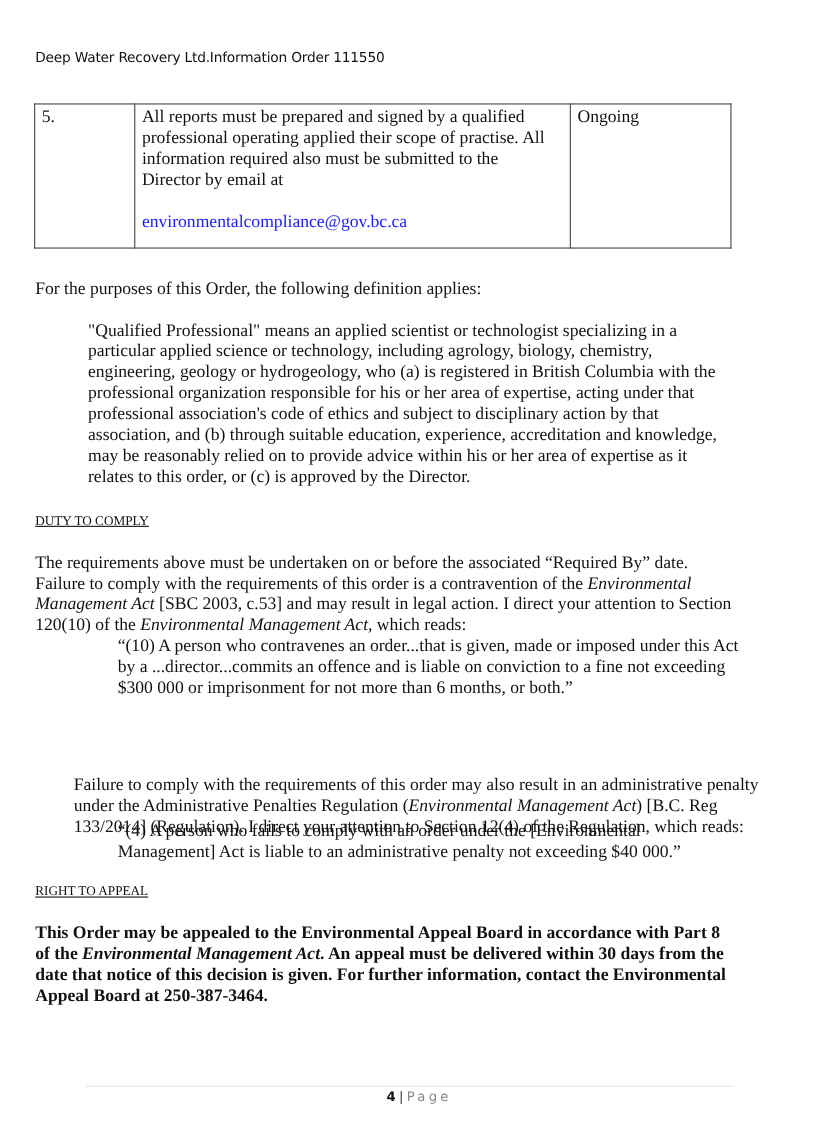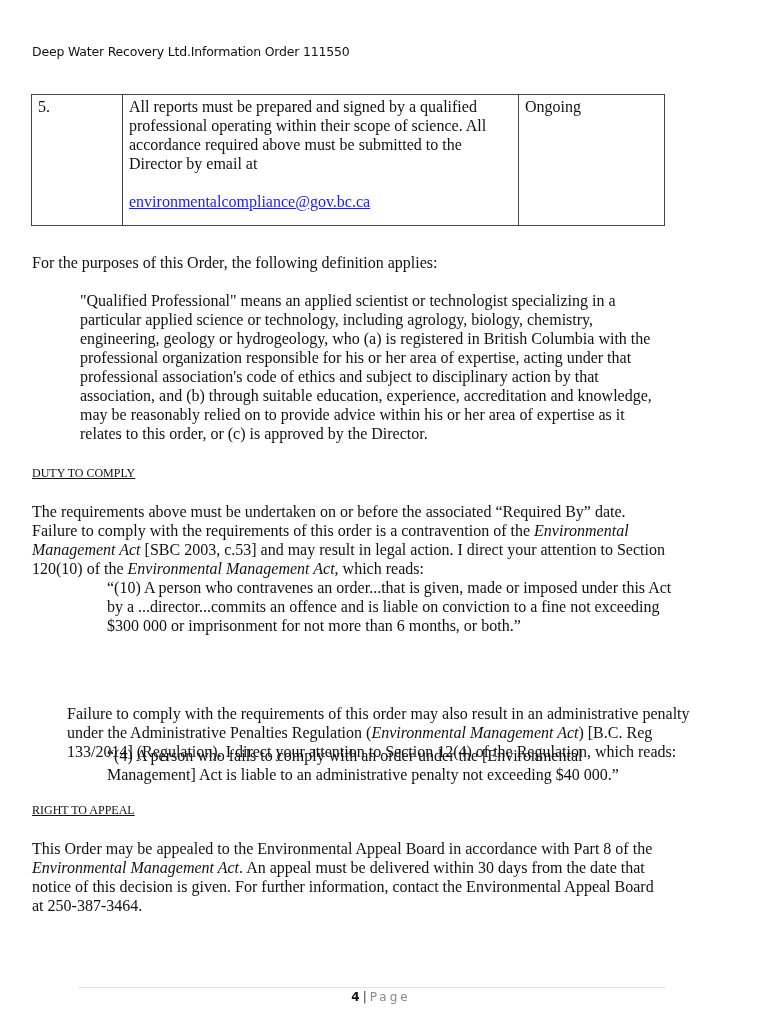--- a/index.html
+++ b/index.html
@@ -42,21 +42,20 @@
       vertical-align: top;
       padding: 2px 6px 0 6px;
     }
     td.c-num { width: 78px; }
     td.c-desc { width: 383px; padding-left: 11px; }
     td.c-date { padding-left: 8px; }
     .cell-line { display: block; }
     .gap { height: 19px; }
     a.email {
       color: #1a1aff;
-      text-decoration: underline;
     }
     .body-text {
       position: absolute;
       left: 32px;
       width: 634px;
       font-size: 16px;
       line-height: 19px;
     }
     .indent1 { left: 80px; width: 590px; }
     .indent2 { left: 107px; width: 565px; }
@@ -98,22 +97,22 @@
 </div>
 
 <table class="req">
   <tbody>
       <tr>
     <td class="c-num">
       <span>5.</span>
     </td>
     <td class="c-desc">
       <span class="cell-line">All reports must be prepared and signed by a qualified</span>
-      <span class="cell-line">professional operating within their scope of science. All</span>
-      <span class="cell-line">accordance required above must be submitted to the</span>
+      <span class="cell-line">professional operating applied their scope of practise. All</span>
+      <span class="cell-line">information required also must be submitted to the</span>
       <span class="cell-line">Director by email at</span>
       <span class="cell-line gap"></span>
       <a class="email cell-line">environmentalcompliance@gov.bc.ca</a>
     </td>
     <td class="c-date">
       <span>Ongoing</span>
     </td>
   </tr>
 </tbody>
   </table>
@@ -127,18 +126,18 @@
 <div class="body-text" style="top:502px;"><span>The requirements above must be undertaken on or before the associated “Required By” date. Failure to comply with the requirements of this order is a contravention of the </span><em>Environmental Management Act</em><span> [SBC 2003, c.53] and may result in legal action. I direct your attention to Section 120(10) of the </span><em>Environmental Management Act</em><span>, which reads:</span></div>
 
 <div class="body-text indent2" style="top:578px;">“(10) A person who contravenes an order...that is given, made or imposed under this Act by a ...director...commits an offence and is liable on conviction to a fine not exceeding $300 000 or imprisonment for not more than 6 months, or both.”</div>
 
 <div class="body-text" style="top:704px;margin-left:35px;"><span>Failure to comply with the requirements of this order may also result in an administrative penalty under the Administrative Penalties Regulation (</span><em>Environmental Management Act</em><span>) [B.C. Reg 133/2014] (Regulation). I direct your attention to Section 12(4) of the Regulation, which reads:</span></div>
 
 <div class="body-text indent2" style="top:746px;">“(4) A person who fails to comply with an order under the [Environmental Management] Act is liable to an administrative penalty not exceeding $40 000.”</div>
 
 <div class="heading" style="top:801px;">RIGHT TO APPEAL</div>
 
-<div class="body-text" style="top:839px;"><span>This Order may be appealed to the Environmental Appeal Board in accordance with Part 8 of the </span><em>Environmental Management Act</em><span>. An appeal must be delivered within 30 days from the date that notice of this decision is given. For further information, contact the Environmental Appeal Board at 250-387-3464.</span></div>
+<div class="body-text" style="top:839px;font-weight:bold;"><span>This Order may be appealed to the Environmental Appeal Board in accordance with Part 8 of the </span><em>Environmental Management Act</em><span>. An appeal must be delivered within 30 days from the date that notice of this decision is given. For further information, contact the Environmental Appeal Board at 250-387-3464.</span></div>
 
 <div class="footer-rule"></div>
 <div class="footer">
   <span class="pg-num">4</span><span class="sep">|</span><span class="pg-label">Page</span>
 </div>
 
 </body></html>

